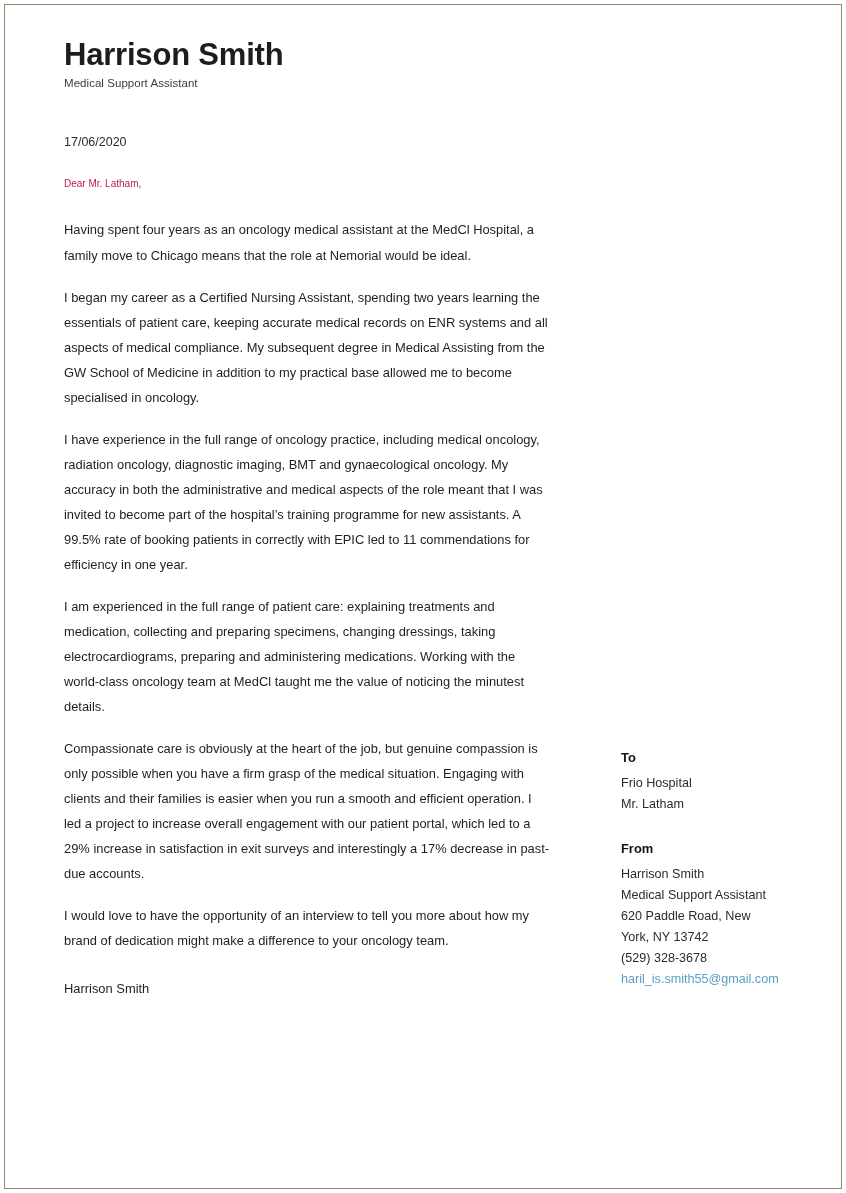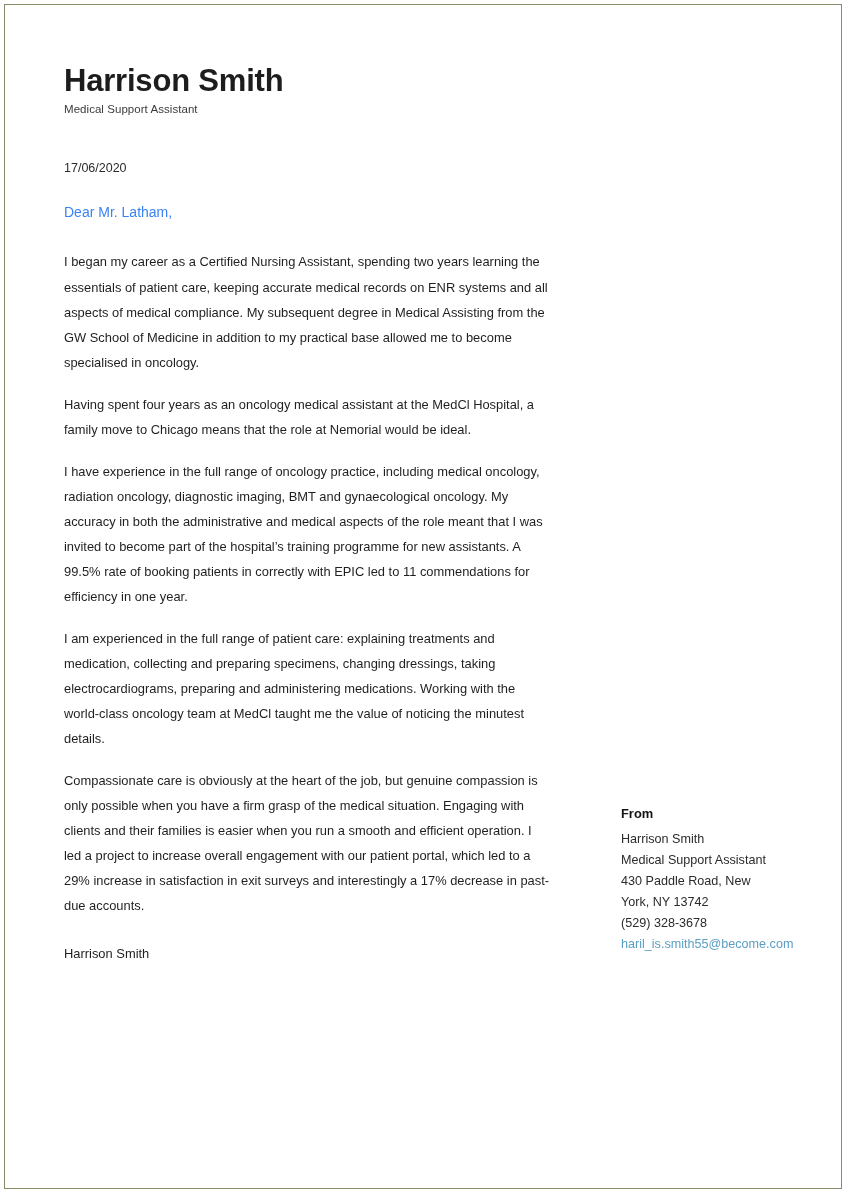--- a/index.html
+++ b/index.html
@@ -28,21 +28,21 @@
     border: 1px solid #8a8a68;
     pointer-events: none;
   }
 
   .content {
     position: absolute;
     left: 0;
     top: 0;
     right: 0;
     bottom: 0;
-    padding: 64px 52px 40px 64px;
+    padding: 38px 52px 40px 64px;
     box-sizing: border-box;
   }
 
   
   .letter-header {
     margin: 0 0 44px 0;
   }
 
   .candidate-name {
     font-size: 31px;
@@ -81,22 +81,22 @@
 
   
   .letter-date {
     font-size: 12.5px;
     color: #2c2c2c;
     line-height: 1.5;
     margin: 0 0 25px 0;
   }
 
   .letter-salutation {
-    font-size: 14px;
-    color: #3b82f6;
+    font-size: 10px;
+    color: #be185d;
     line-height: 1.5;
     margin: 0 0 26px 0;
   }
 
   .letter-paragraph {
     font-size: 12.9px;
     color: #1f1f1f;
     line-height: 1.94;
     margin: 0 0 17px 0;
     text-align: left;
@@ -165,47 +165,53 @@
     </div>
 
     <div class="columns">
 
       <div class="letter-body">
 
         <div class="letter-date">17/06/2020</div>
 
         <div class="letter-salutation">Dear Mr. Latham,</div>
 
+        <p class="letter-paragraph">Having spent four years as an oncology medical assistant at the MedCl Hospital, a family move to Chicago means that the role at Nemorial would be ideal.</p>
+
         <p class="letter-paragraph">I began my career as a Certified Nursing Assistant, spending two years learning the essentials of patient care, keeping accurate medical records on ENR systems and all aspects of medical compliance. My subsequent degree in Medical Assisting from the GW School of Medicine in addition to my practical base allowed me to become specialised in oncology.</p>
 
-        <p class="letter-paragraph">Having spent four years as an oncology medical assistant at the MedCl Hospital, a family move to Chicago means that the role at Nemorial would be ideal.</p>
-
         <p class="letter-paragraph">I have experience in the full range of oncology practice, including medical oncology, radiation oncology, diagnostic imaging, BMT and gynaecological oncology. My accuracy in both the administrative and medical aspects of the role meant that I was invited to become part of the hospital’s training programme for new assistants. A 99.5% rate of booking patients in correctly with EPIC led to 11 commendations for efficiency in one year.</p>
 
         <p class="letter-paragraph">I am experienced in the full range of patient care: explaining treatments and medication, collecting and preparing specimens, changing dressings, taking electrocardiograms, preparing and administering medications. Working with the world-class oncology team at MedCl taught me the value of noticing the minutest details.</p>
 
         <p class="letter-paragraph">Compassionate care is obviously at the heart of the job, but genuine compassion is only possible when you have a firm grasp of the medical situation. Engaging with clients and their families is easier when you run a smooth and efficient operation. I led a project to increase overall engagement with our patient portal, which led to a 29% increase in satisfaction in exit surveys and interestingly a 17% decrease in past-due accounts.</p>
 
+        <p class="letter-paragraph">I would love to have the opportunity of an interview to tell you more about how my brand of dedication might make a difference to your oncology team.</p>
 
 
         <div class="letter-signature">Harrison Smith</div>
 
       </div>
 
       <div class="sidebar">
 
+        <div class="sidebar-block">
+          <div class="sidebar-heading">To</div>
+          <div class="sidebar-line">Frio Hospital</div>
+          <div class="sidebar-line">Mr. Latham</div>
+        </div>
 
         <div class="sidebar-block">
           <div class="sidebar-heading">From</div>
           <div class="sidebar-line">Harrison Smith</div>
           <div class="sidebar-line">Medical Support Assistant</div>
-          <div class="sidebar-line">430 Paddle Road, New</div>
+          <div class="sidebar-line">620 Paddle Road, New</div>
           <div class="sidebar-line">York, NY 13742</div>
           <div class="sidebar-line">(529) 328-3678</div>
-          <a class="sidebar-email" href="#">haril_is.smith55@become.com</a>
+          <a class="sidebar-email" href="#">haril_is.smith55@gmail.com</a>
         </div>
 
       </div>
 
     </div>
 
   </div>
 
 </div>
 

